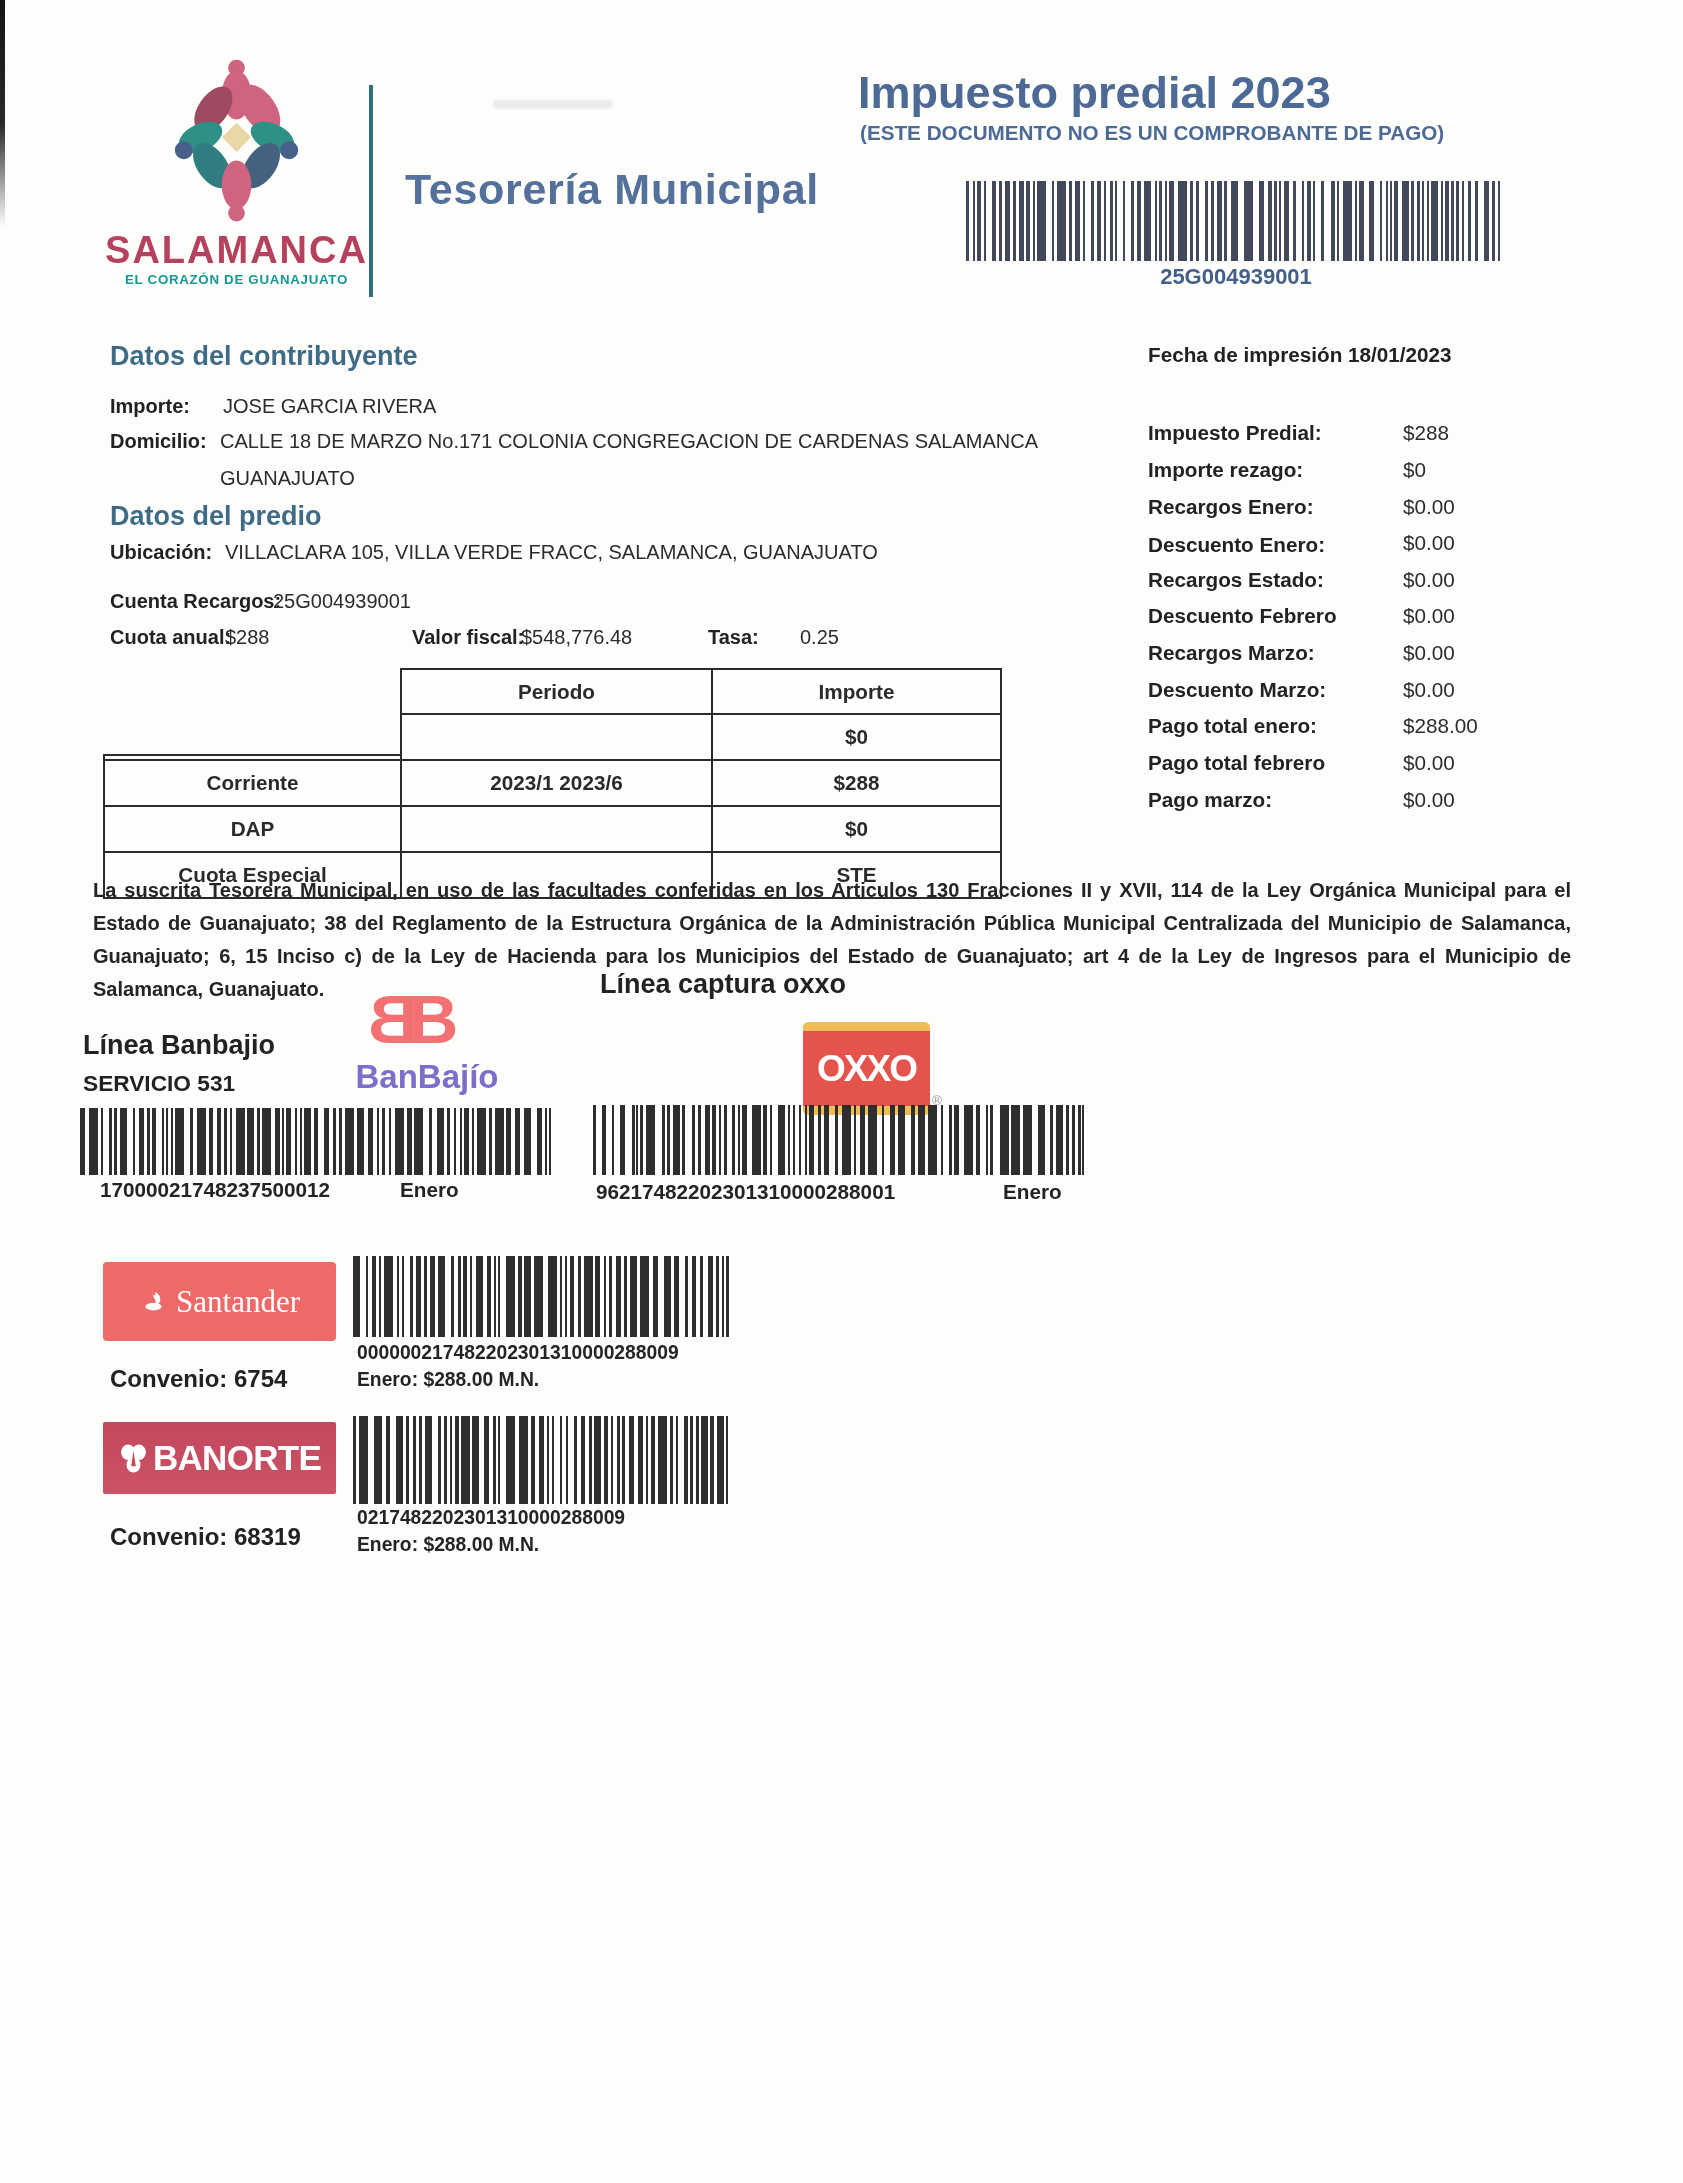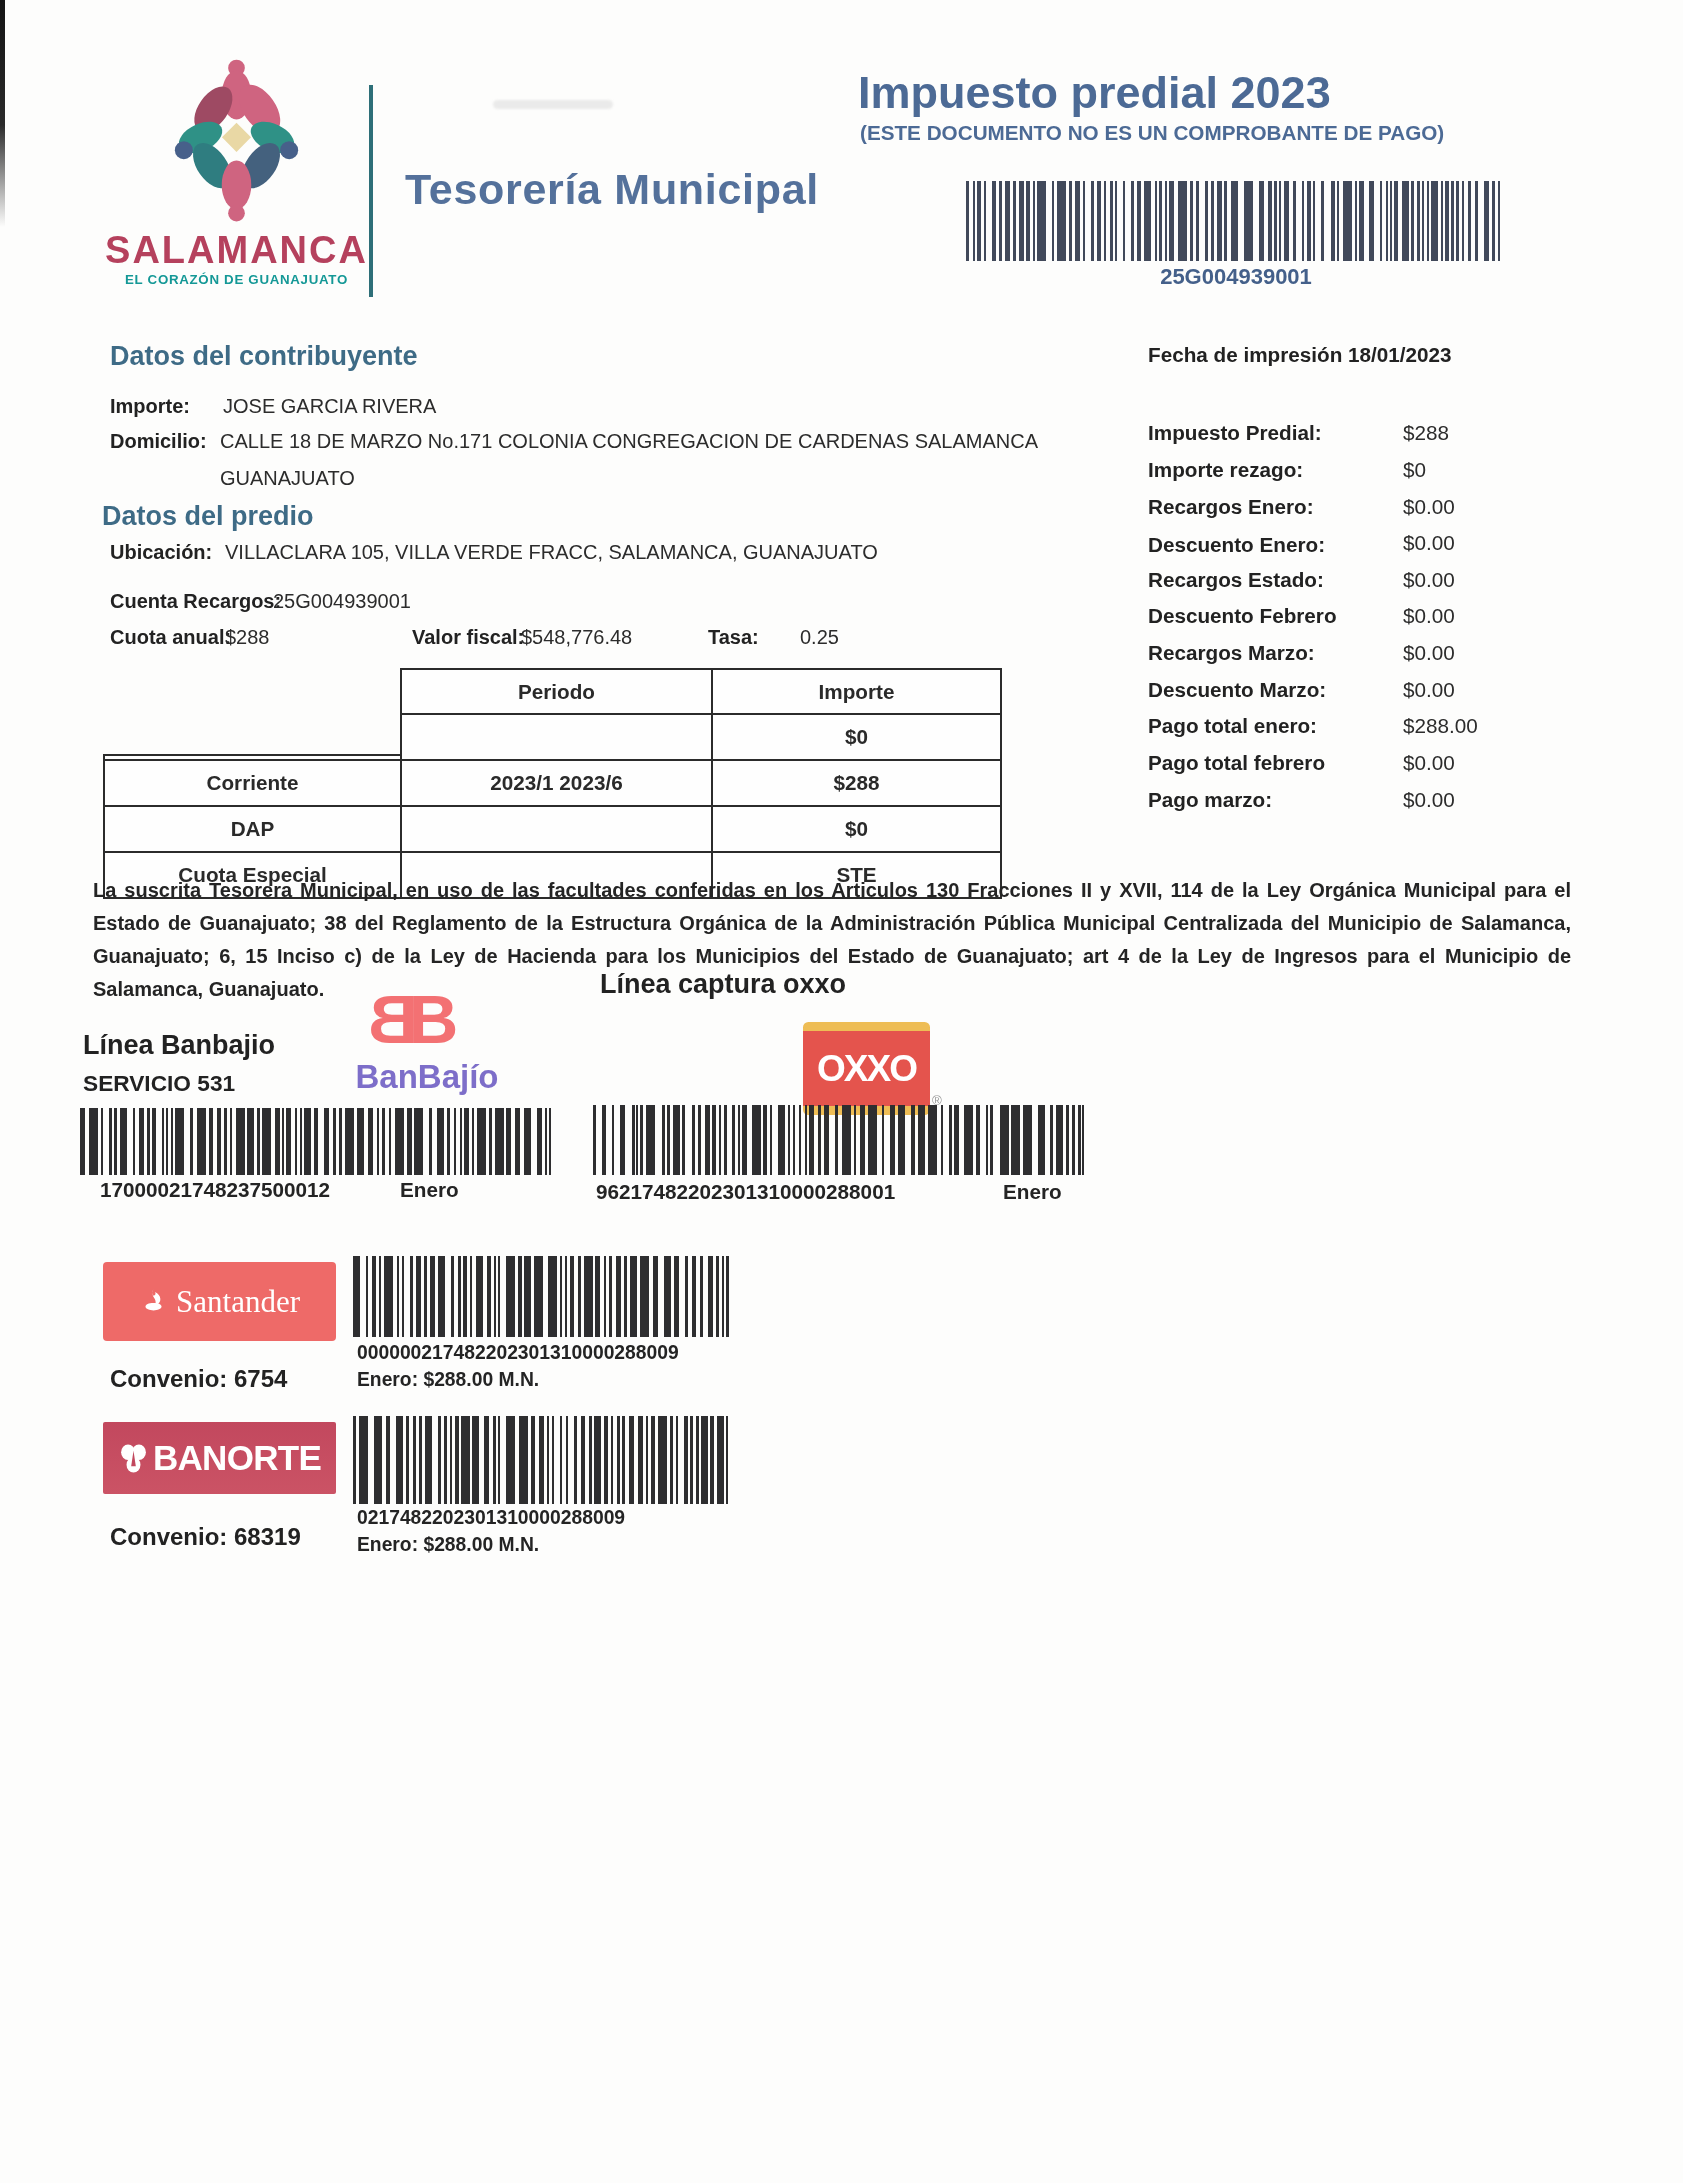--- a/index.html
+++ b/index.html
@@ -170,21 +170,21 @@
 
 <div class="abs sec" style="left:110px;top:341px;">Datos del contribuyente</div>
 <div class="abs lbl" style="left:1148px;top:343px;font-size:20.7px;text-align:right;">Fecha de impresión 18/01/2023</div>
 
 <div class="abs lbl" style="left:110px;top:395px;">Importe:</div>
 <div class="abs val" style="left:223px;top:395px;">JOSE GARCIA RIVERA</div>
 <div class="abs lbl" style="left:110px;top:430px;">Domicilio:</div>
 <div class="abs val" style="left:220px;top:430px;">CALLE 18 DE MARZO No.171 COLONIA CONGREGACION DE CARDENAS SALAMANCA</div>
 <div class="abs val" style="left:220px;top:467px;">GUANAJUATO</div>
 
-<div class="abs sec" style="left:102px;top:501px;">Datos del predio</div>
+<div class="abs sec" style="left:110px;top:501px;">Datos del predio</div>
 <div class="abs lbl" style="left:110px;top:541px;">Ubicación:</div>
 <div class="abs val" style="left:225px;top:541px;">VILLACLARA 105, VILLA VERDE FRACC, SALAMANCA, GUANAJUATO</div>
 <div class="abs lbl" style="left:110px;top:590px;">Cuenta Recargos:</div>
 <div class="abs val" style="left:273px;top:590px;">25G004939001</div>
 <div class="abs lbl" style="left:110px;top:626px;">Cuota anual:</div>
 <div class="abs val" style="left:225px;top:626px;">$288</div>
 <div class="abs lbl" style="left:412px;top:626px;">Valor fiscal:</div>
 <div class="abs val" style="left:521px;top:626px;">$548,776.48</div>
 <div class="abs lbl" style="left:708px;top:626px;">Tasa:</div>
 <div class="abs val" style="left:800px;top:626px;">0.25</div>

